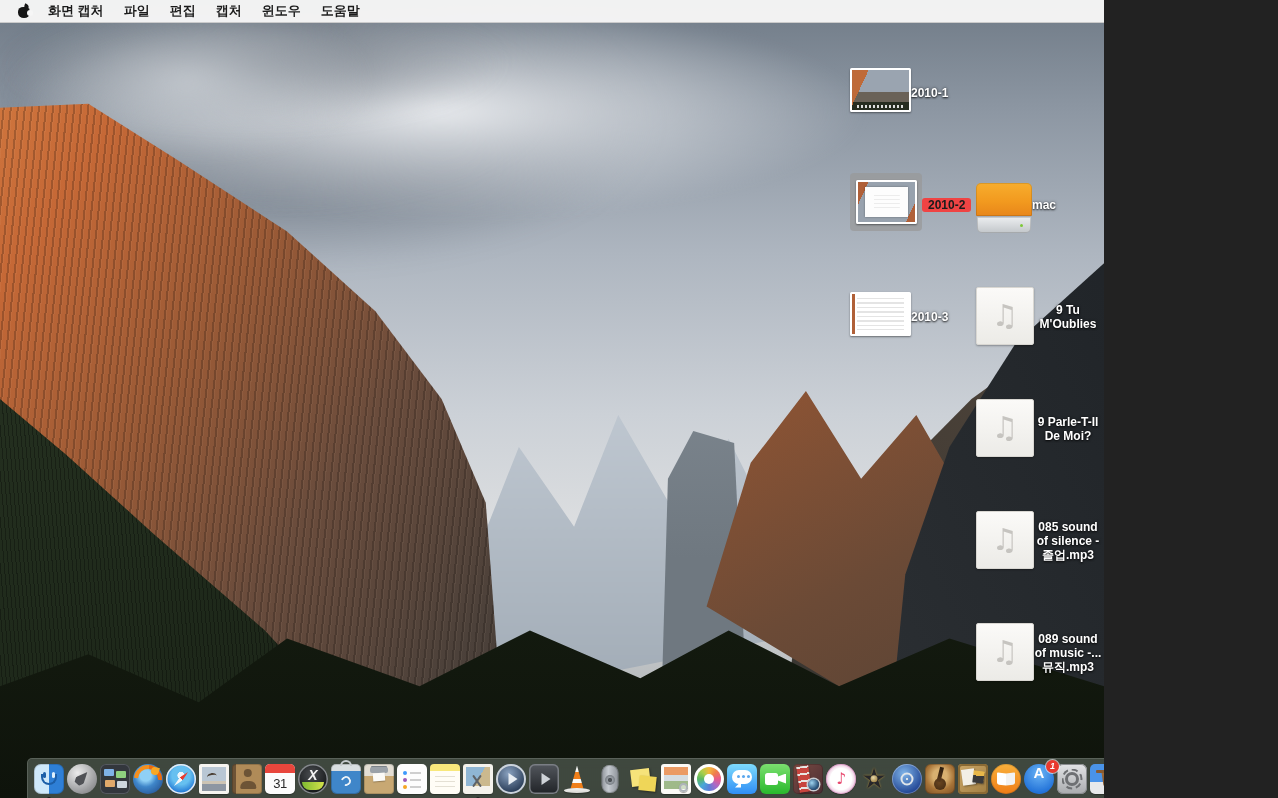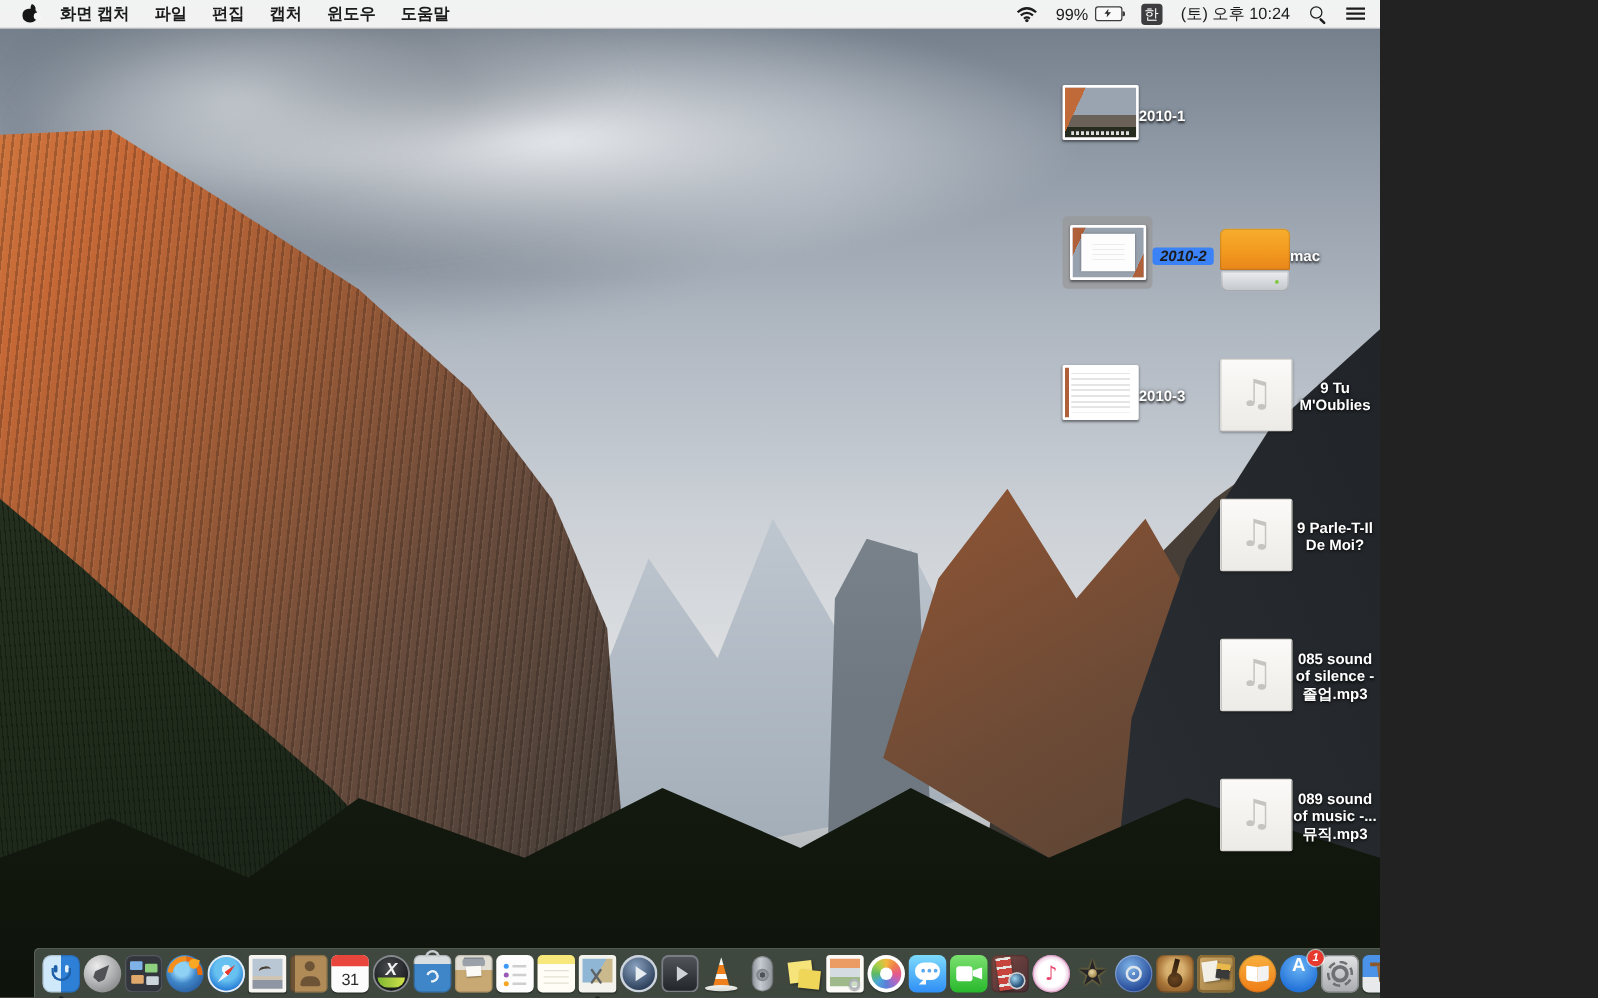--- a/index.html
+++ b/index.html
@@ -62,21 +62,21 @@
     grid-template-columns:126px 126px;grid-auto-rows:112px;justify-items:center;}
   .di{display:flex;align-items:center;width:126px;cursor:default;}
   .p11{grid-column:1;grid-row:1}.p21{grid-column:2;grid-row:1}
   .p12{grid-column:1;grid-row:2}.p22{grid-column:2;grid-row:2}
   .p13{grid-column:1;grid-row:3}.p23{grid-column:2;grid-row:3}
   .p24{grid-column:2;grid-row:4}.p25{grid-column:2;grid-row:5}.p26{grid-column:2;grid-row:6}
   .di-art{height:62px;display:flex;align-items:flex-end;justify-content:center;}
   .di-label{margin-top:5px;max-width:118px;font-size:12px;font-weight:700;color:#fff;text-align:center;line-height:14px;
     text-shadow:0 1px 2px rgba(0,0,0,.75),0 0 3px rgba(0,0,0,.5);}
   .di.selected .di-art{background:rgba(152,152,152,.72);border-radius:4px;width:72px;height:58px;align-items:center;}
-  .di.selected .di-label{background:#3b82f6;color:#1b1b1b;text-shadow:none;border-radius:3px;padding:0 6px;font-style:italic;}
+  .di.selected .di-label{background:#ef4444;color:#1b1b1b;text-shadow:none;border-radius:3px;padding:0 6px;}
 
   .shot{width:57px;height:40px;background:#fff;border:2px solid #fff;border-radius:1.5px;box-shadow:0 1px 2px rgba(0,0,0,.45);position:relative;overflow:hidden;}
   .shot1 .sin{position:absolute;inset:0;background:
       linear-gradient(115deg,#bf6a38 0 22%,rgba(0,0,0,0) 22%),
       linear-gradient(180deg,#9aa4b0 0 55%,#6a6258 55% 80%,#262c20 80%);}
   .shot1 .sin::after{content:"";position:absolute;left:5px;right:5px;bottom:2px;height:3px;
       background:repeating-linear-gradient(90deg,#ddd 0 2px,transparent 2px 4px);}
   .shot2 .sin{position:absolute;inset:0;background:
       linear-gradient(115deg,#b06038 0 14%,rgba(0,0,0,0) 14%),
       linear-gradient(295deg,#b06038 0 12%,rgba(0,0,0,0) 12%),
@@ -286,36 +286,20 @@
       <span class="apl">
           <i class="leaf"></i>
         </span>
       <span class="mb-app">화면 캡처</span>
       <span class="mb-item">파일</span>
       <span class="mb-item">편집</span>
       <span class="mb-item">캡처</span>
       <span class="mb-item">윈도우</span>
       <span class="mb-item">도움말</span>
     </div>
-    <div class="mb-right">
-      <svg width="17" height="13" viewBox="0 0 16 12">
-        <path d="M1 4.4 Q8 -1.6 15 4.4" fill="none" stroke="#1c1c1c" stroke-width="1.7"></path>
-        <path d="M3.4 6.8 Q8 2.9 12.6 6.8" fill="none" stroke="#1c1c1c" stroke-width="1.7"></path>
-        <path d="M5.8 9.2 Q8 7.4 10.2 9.2" fill="none" stroke="#1c1c1c" stroke-width="1.6"></path>
-        <circle cx="8" cy="10.7" r="1.3" fill="#1c1c1c"></circle>
-      </svg>
-      <span class="batt">
-        <span>99%</span>
-        <span class="batt-body"></span>
-      </span>
-      <span class="inputbadge">한</span>
-      <span class="clock">(토) 오후 10:24</span>
-      <span class="spot"></span>
-      <span class="nc"></span>
-    </div>
   </div>
 
   <div class="dicons">
     <div class="di p11">
       <div class="di-art shot shot1">
           <i class="sin"></i>
         </div>
       <div class="di-label">2010-1</div>
     </div>
     <div class="di p12 selected">

